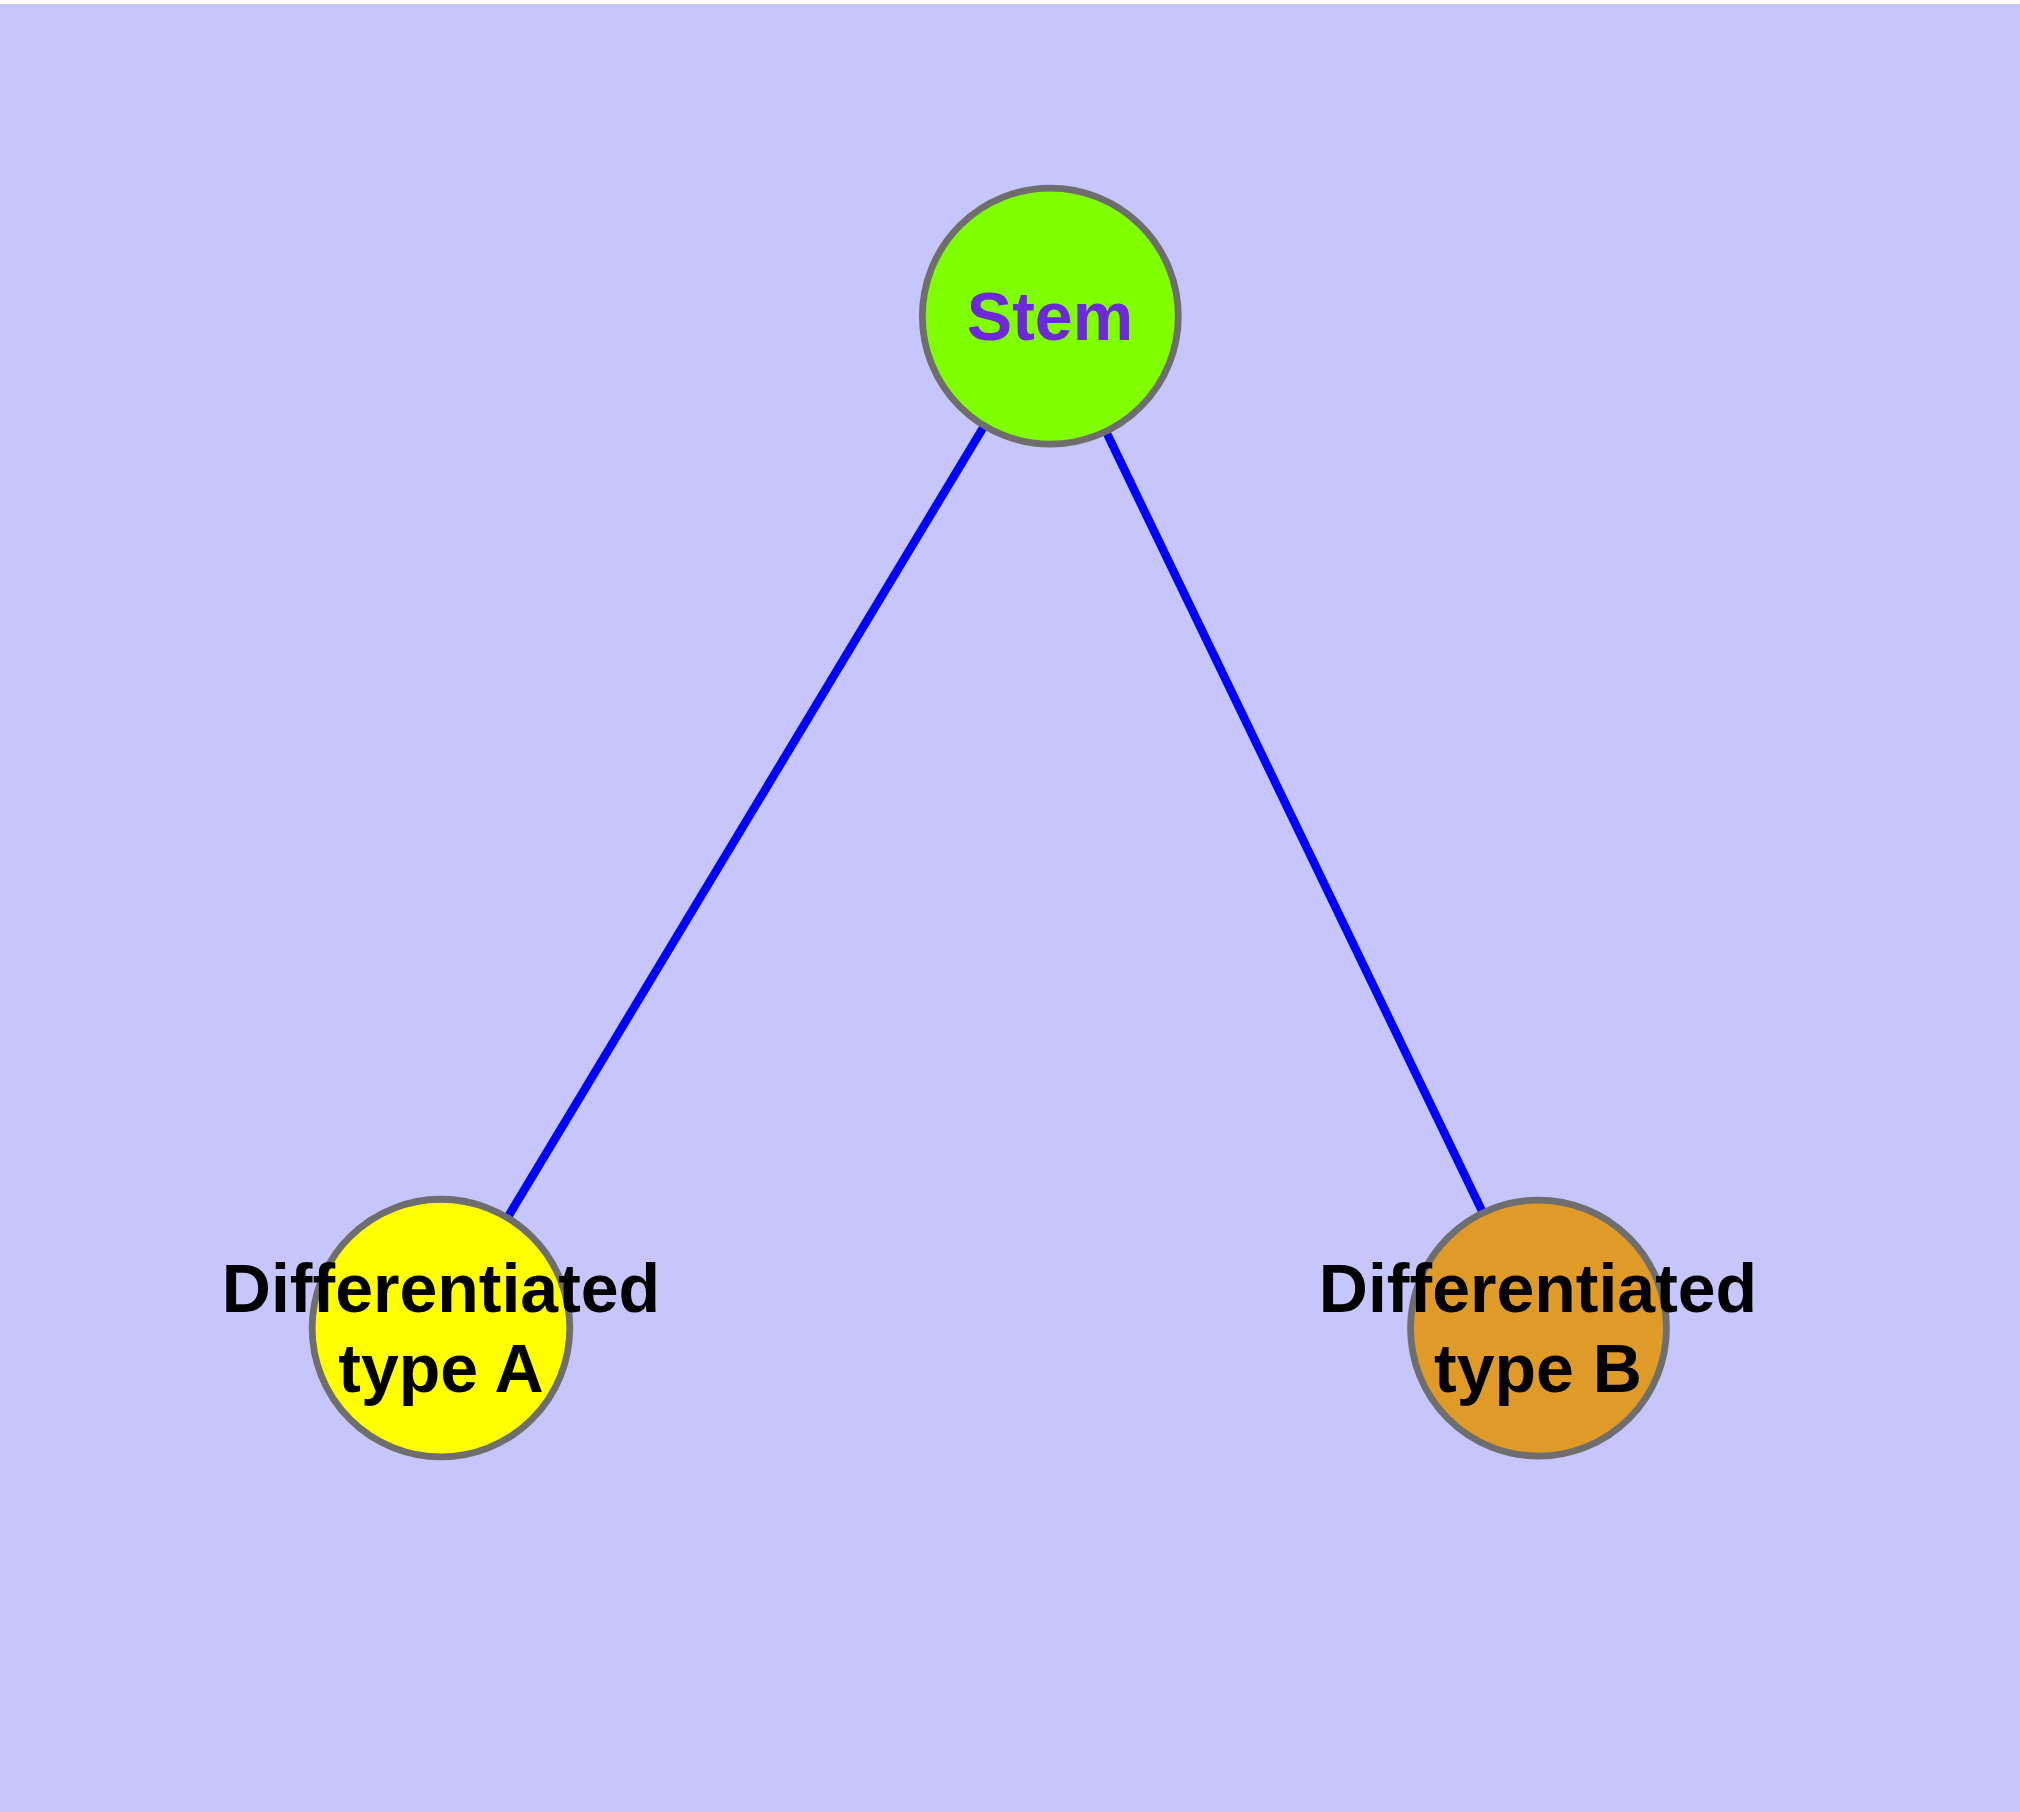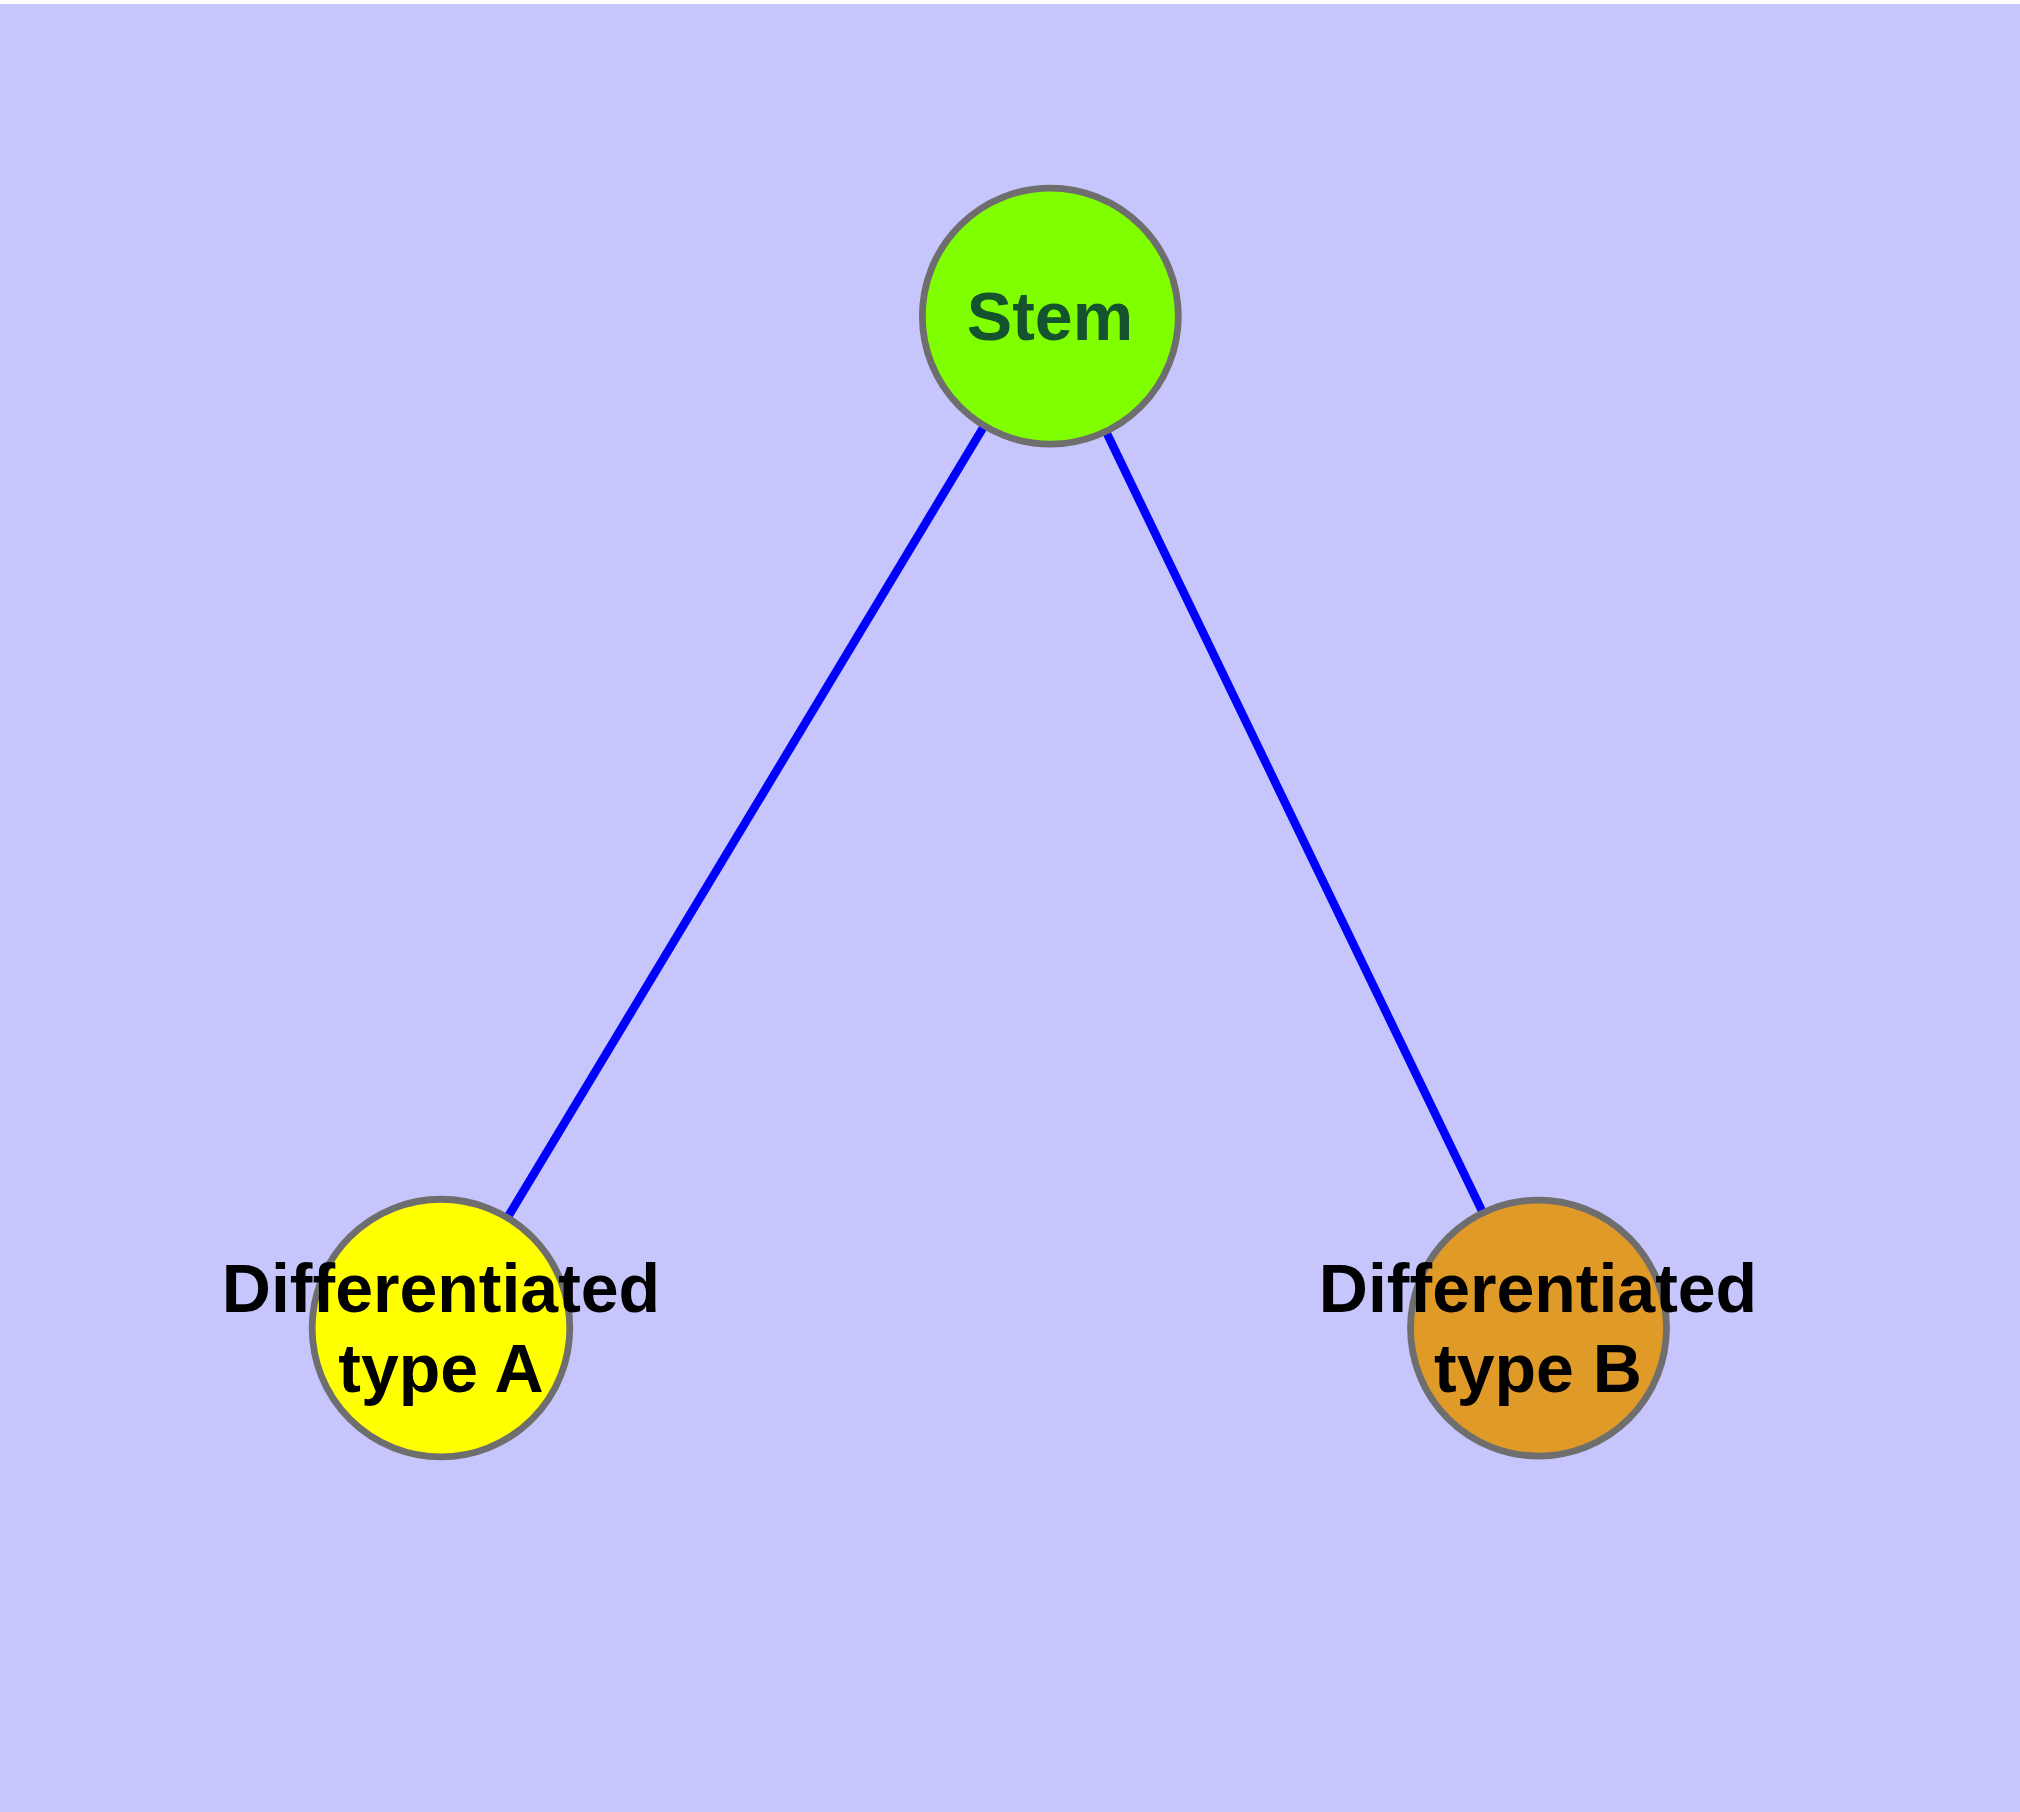--- a/index.html
+++ b/index.html
@@ -56,21 +56,21 @@
         <line x1="1275.084885072567" y1="447.8009596816754" x2="1748.5221262359692" y2="1429.1969075099778" stroke="#0000ff" stroke-width="10" stroke-linecap="butt"></line>
       </g>
     <g id="node-layer">
         <circle cx="1239" cy="373" r="151" fill="#80ff00" stroke="#6e6e6e" stroke-width="8"></circle>
         <circle cx="520" cy="1567" r="152" fill="#ffff00" stroke="#6e6e6e" stroke-width="8"></circle>
         <circle cx="1815" cy="1567" r="151" fill="#e09a28" stroke="#6e6e6e" stroke-width="8"></circle>
       </g>
   </svg>
 
   <div id="label-layer">
-      <div class="node-label" style="left: 1050px; top: 316px; font-size: 68px; color: #14532d;">Stem</div>
+      <div class="node-label" style="left: 1050px; top: 316px; font-size: 68px; color: #6d28d9;">Stem</div>
       <div class="node-label" style="left: 441px; top: 1328px; font-size: 68px; color: rgb(0, 0, 0);">Differentiated
 type A</div>
       <div class="node-label" style="left: 1538px; top: 1328px; font-size: 68px; color: rgb(0, 0, 0);">Differentiated
 type B</div>
     </div>
 
 </div>
 
 
 </body></html>

